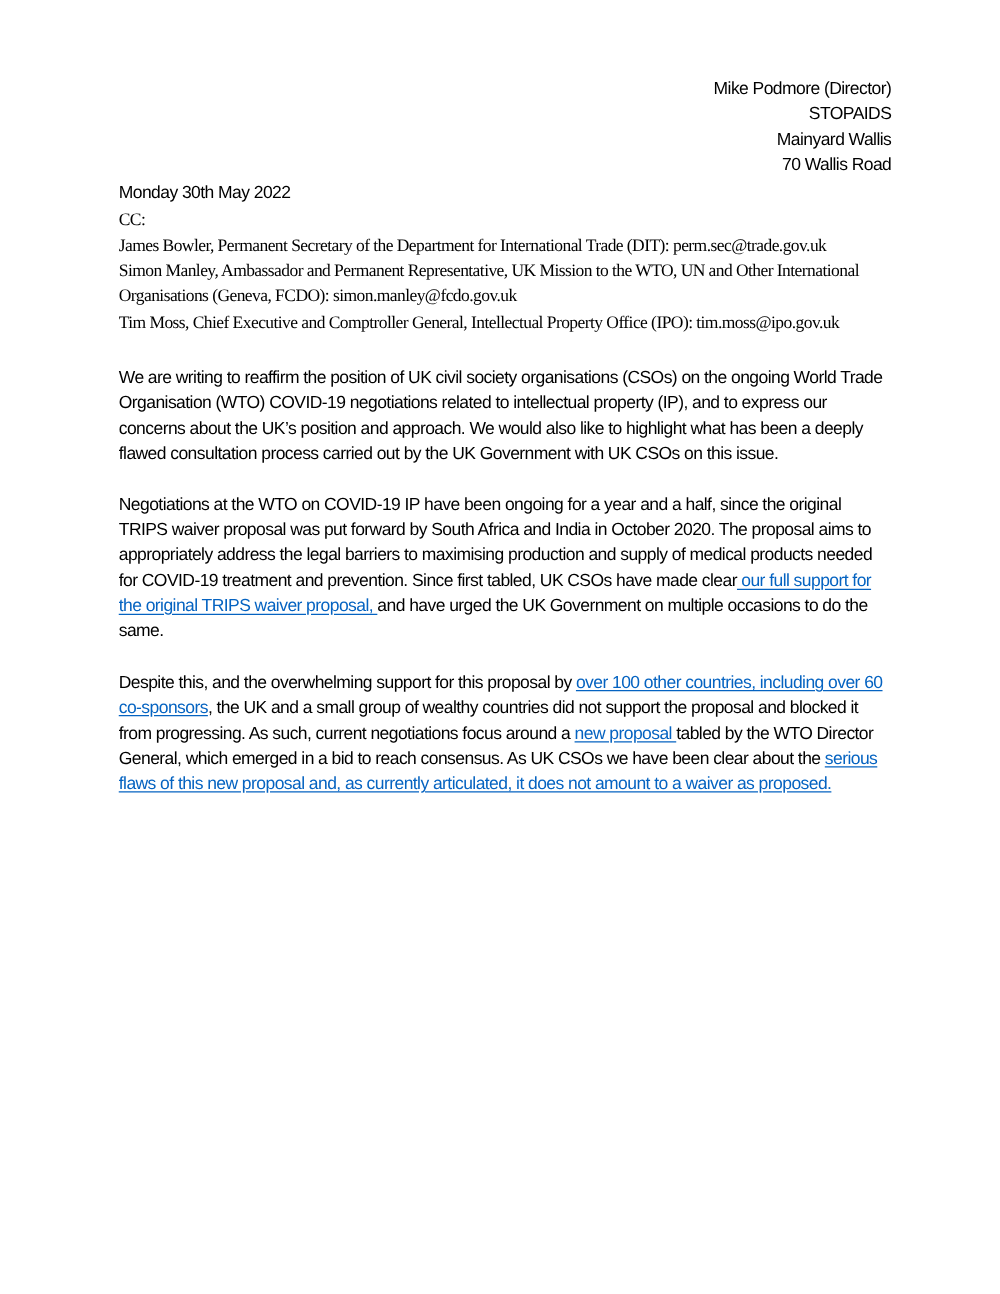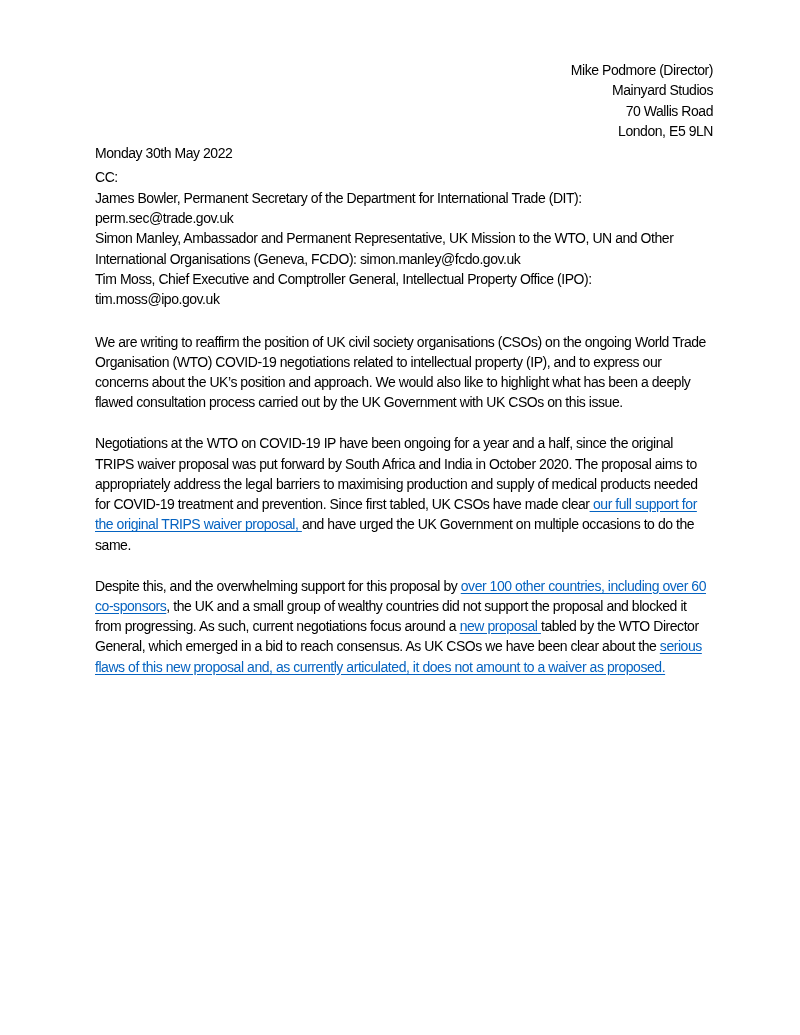--- a/index.html
+++ b/index.html
@@ -23,39 +23,39 @@
     font-size: 14px;
     line-height: 20.3px;
     letter-spacing: -0.45px;
     font-weight: 400;
     text-align: left;
   }
   .sender   { text-align: right; margin-bottom: 2px; }
   .recipient{ margin-bottom: 22px; }
   .date-line{ text-align: left; margin-bottom: 4px; }
   .salutation{ margin-bottom: 20px; }
-  .cc-block { margin-bottom: 22px; }
+  .cc-block { margin-bottom: 22px; font-family: Liberation Serif, serif; }
   .para { margin: 0 0 20.5px 0; }
   .link {
     text-decoration: underline;
     text-underline-offset: 2px;
     cursor: pointer;
   }
 </style>
 </head>
 <body>
 
 <div class="page">
   <div class="content">
 
     <div class="sender">
         <div>Mike Podmore (Director)</div>
-        <div>Mainyard Studios</div>
+        <div>STOPAIDS</div>
+        <div>Mainyard Wallis</div>
         <div>70 Wallis Road</div>
-        <div>London, E5 9LN</div>
       </div>
 
 
     <div class="date-line">Monday 30th May 2022</div>
 
 
     <div class="cc-block">
       <div>CC:</div>
       <div>
           <div>James Bowler, Permanent Secretary of the Department for International Trade (DIT): perm.sec@trade.gov.uk</div>

